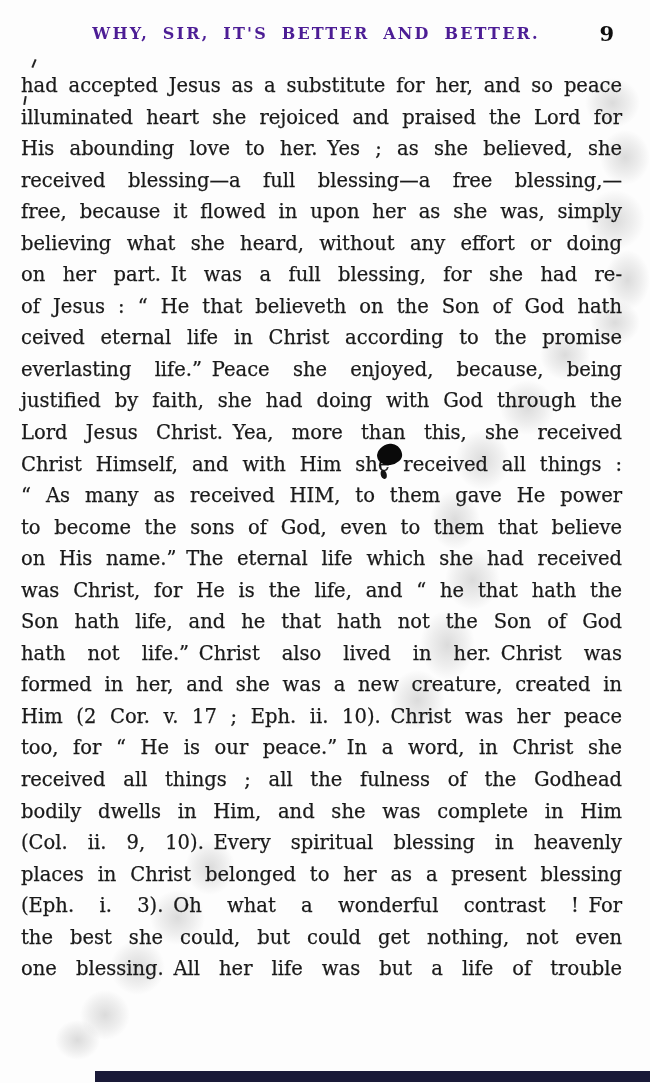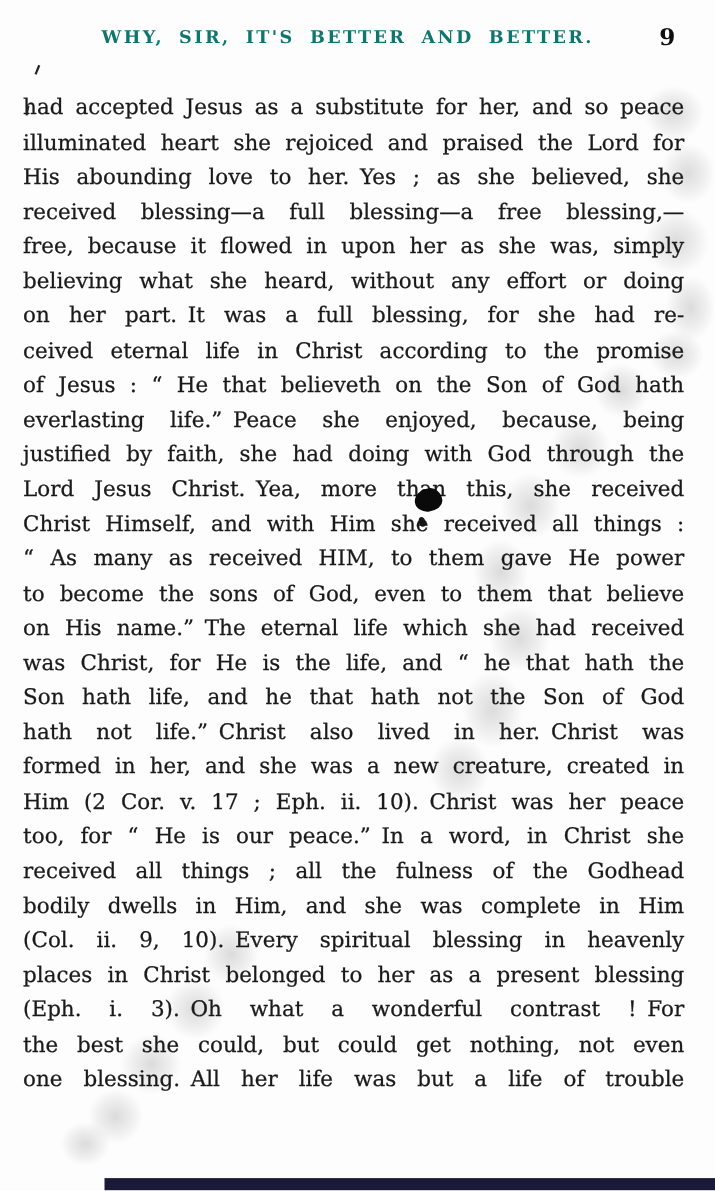--- a/index.html
+++ b/index.html
@@ -22,36 +22,36 @@
   }
   .running-title {
     position: absolute;
     left: 50%;
     transform: translateX(-52%);
     white-space: nowrap;
     font-weight: bold;
     font-size: 16px;
     letter-spacing: 2.2px;
     word-spacing: 6px;
-    color: #0f766e;
+    color: #4c1d95;
   }
   .page-number {
     position: absolute;
     right: 36px;
     top: -3px;
     font-weight: bold;
     font-size: 21px;
     color: #0f0f0f;
   }
 
   
   .body-text {
     position: absolute;
     left: 21px;
-    top: 82px;
+    top: 70px;
     width: 601px;
     z-index: 2;
   }
   .text-line {
     height: 31.55px;
     line-height: 31.55px;
     font-size: 19.5px;
     color: #1a1a1a;
     text-align: justify;
     -moz-text-align-last: justify;
@@ -140,22 +140,22 @@
   </div>
 
   <div class="body-text">
       <div class="text-line">had accepted Jesus as a substitute for her, and so peace</div>
       <div class="text-line">illuminated heart she rejoiced and praised the Lord for</div>
       <div class="text-line">His abounding love to her. Yes ; as she believed, she</div>
       <div class="text-line">received blessing—a full blessing—a free blessing,—</div>
       <div class="text-line">free, because it flowed in upon her as she was, simply</div>
       <div class="text-line">believing what she heard, without any effort or doing</div>
       <div class="text-line">on her part. It was a full blessing, for she had re-</div>
+      <div class="text-line">of Jesus : “ He that believeth on the Son of God hath</div>
       <div class="text-line">ceived eternal life in Christ according to the promise</div>
-      <div class="text-line">of Jesus : “ He that believeth on the Son of God hath</div>
       <div class="text-line">everlasting life.” Peace she enjoyed, because, being</div>
       <div class="text-line">justified by faith, she had doing with God through the</div>
       <div class="text-line">Lord Jesus Christ. Yea, more than this, she received</div>
       <div class="text-line">Christ Himself, and with Him she received all things :</div>
       <div class="text-line">“ As many as received HIM, to them gave He power</div>
       <div class="text-line">to become the sons of God, even to them that believe</div>
       <div class="text-line">on His name.” The eternal life which she had received</div>
       <div class="text-line">was Christ, for He is the life, and “ he that hath the</div>
       <div class="text-line">Son hath life, and he that hath not the Son of God</div>
       <div class="text-line">hath not life.” Christ also lived in her. Christ was</div>

